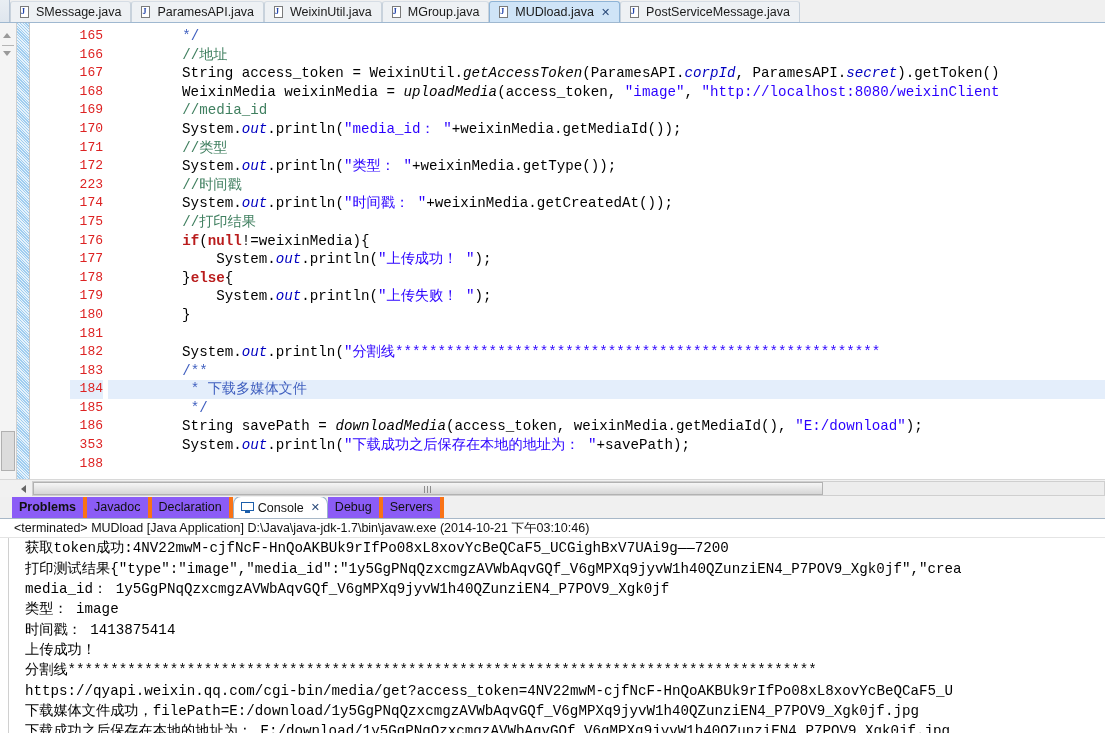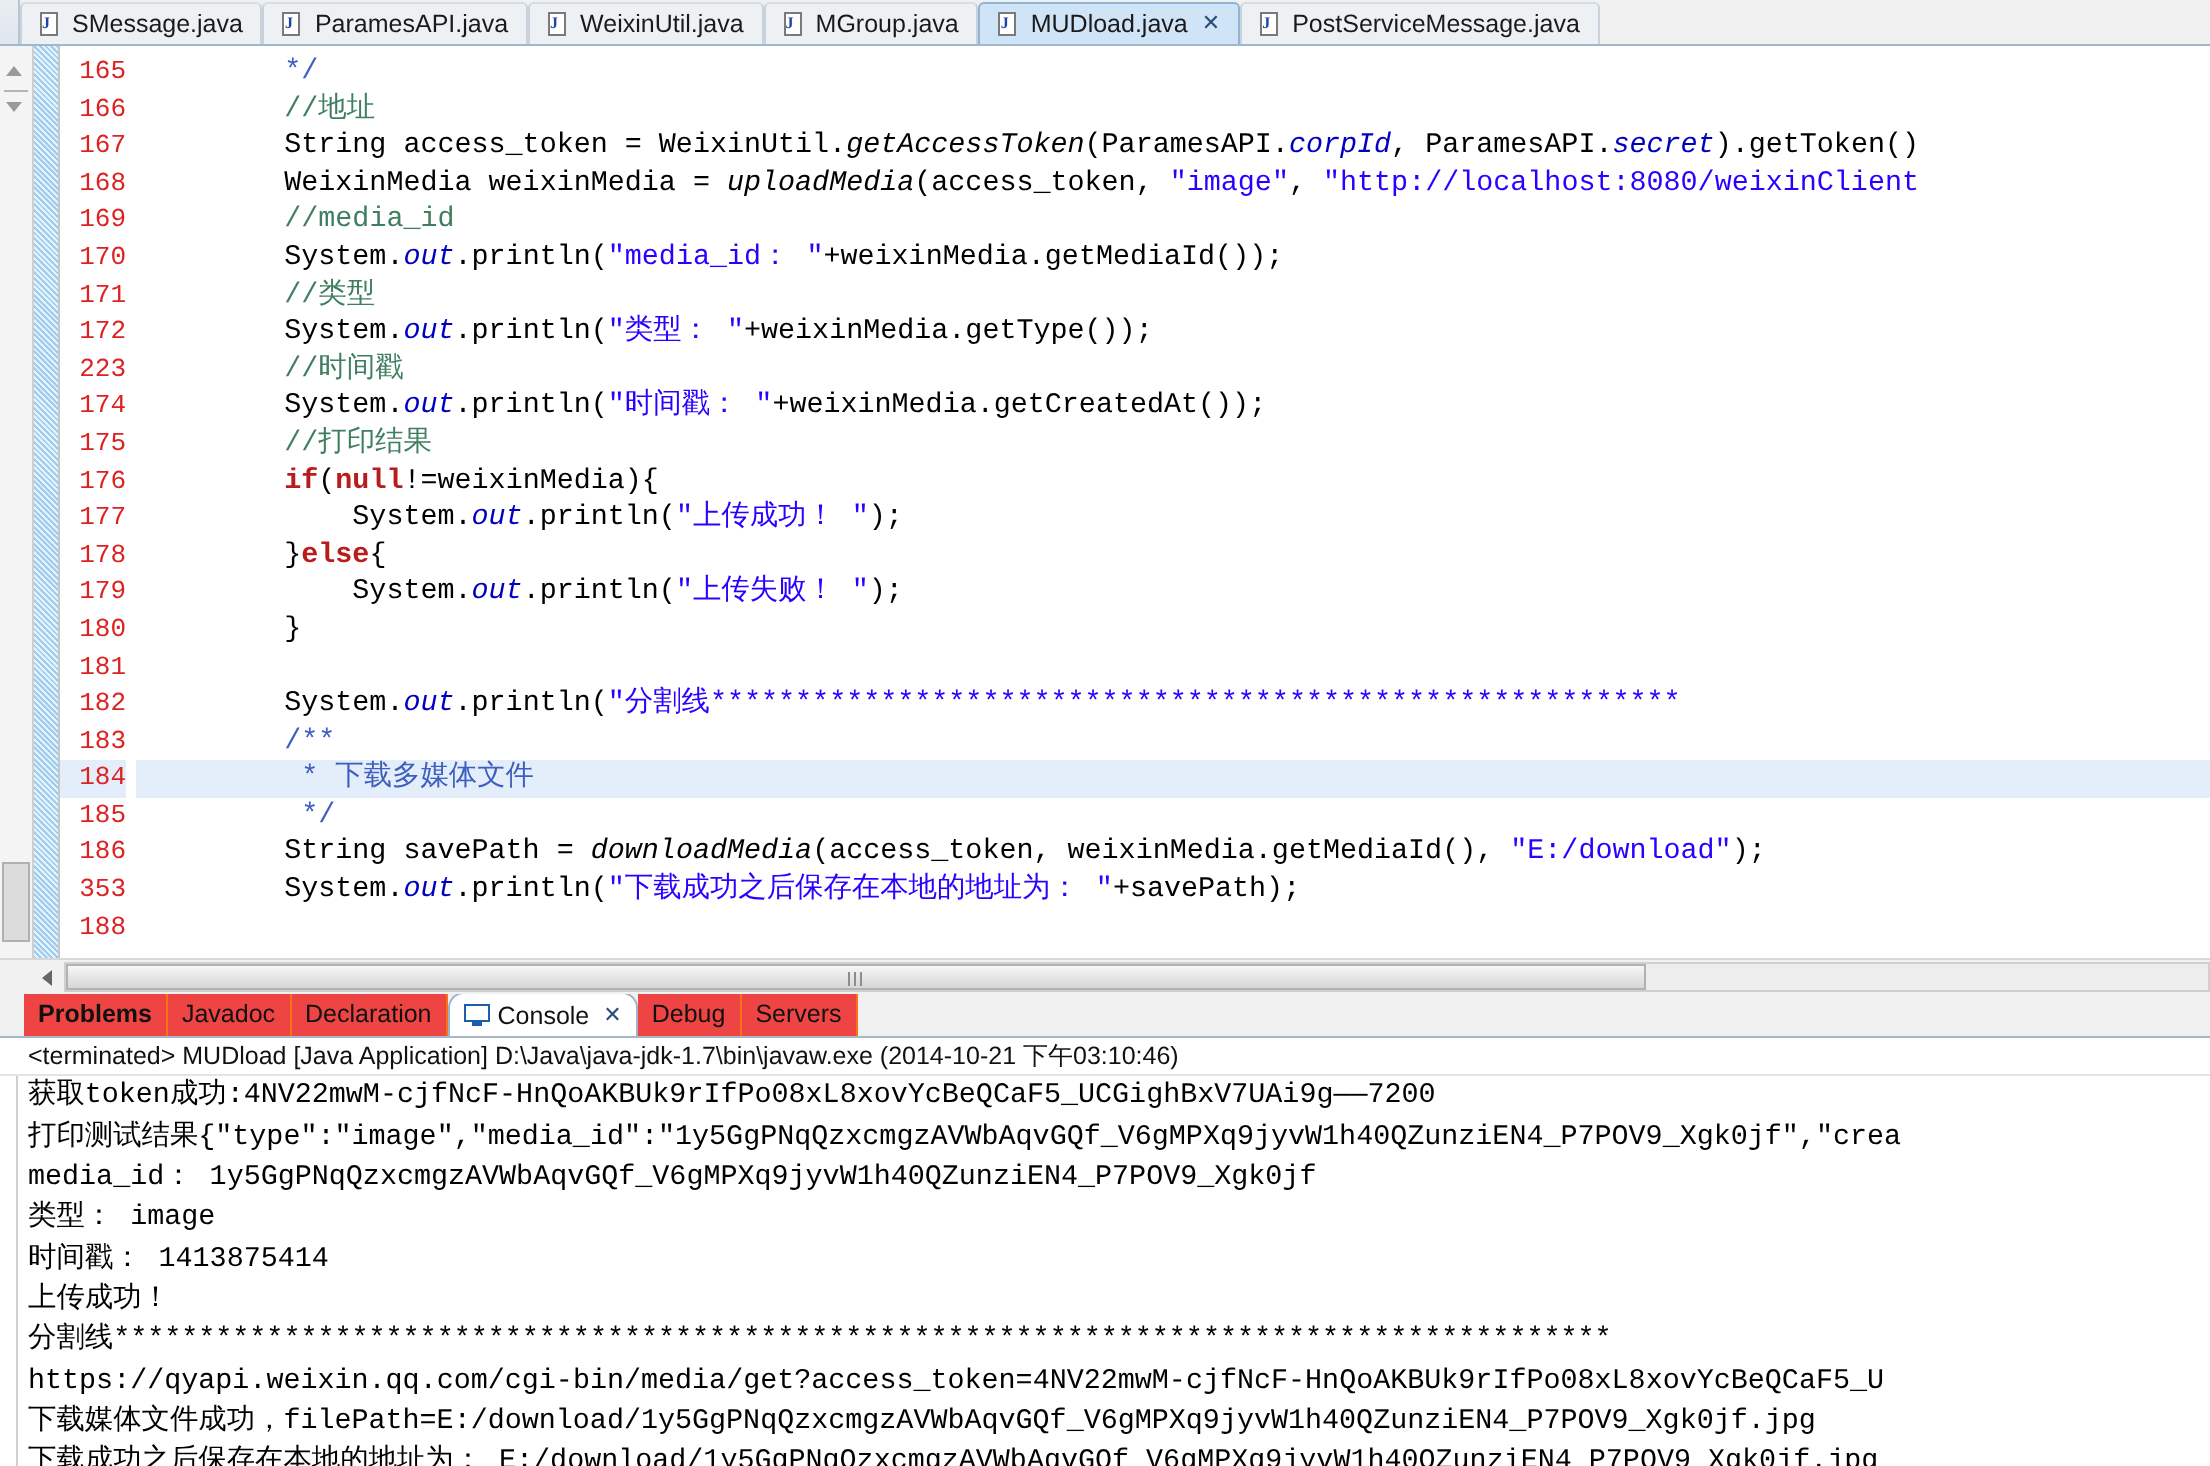--- a/index.html
+++ b/index.html
@@ -145,20 +145,21 @@
     width: 38px;
     flex: 0 0 auto;
     background: #ffffff;
     text-align: right;
     padding-right: 5px;
     box-sizing: border-box;
     font-family: "Liberation Mono", monospace;
     font-size: 13px;
     color: #dd2222;
     padding-top: 4px;
+    margin-left: 40px;
   }
   .gutter .ln {
     height: 18.6px;
     line-height: 18.6px;
     white-space: nowrap;
   }
   .gutter .ln.hl { background: #e4eefb; }
 
   .code-pane {
     position: relative;
@@ -255,25 +256,25 @@
     overflow: hidden;
   }
   .vtab {
     height: 22px;
     display: flex;
     align-items: center;
     gap: 4px;
     padding: 0 7px;
     font-size: 12.5px;
     color: #111;
-    border-right: 1px solid #f97316;
+    border-right: 4px solid #f97316;
     box-sizing: border-box;
     white-space: nowrap;
     cursor: pointer;
-    background: #ef4444;
+    background: #8b5cf6;
   }
   .vtab.bold { font-weight: bold; }
   .vtab.active {
     background: #ffffff;
     border-top: 1px solid #9bb4cc;
     border-left: 1px solid #9bb4cc;
     border-right: 1px solid #9bb4cc;
     border-top-left-radius: 8px;
     border-top-right-radius: 8px;
   }
@@ -314,20 +315,21 @@
     white-space: nowrap;
     overflow: hidden;
   }
 
   .console-body {
     position: relative;
     flex: 1 1 auto;
     display: flex;
     overflow: hidden;
     background: #ffffff;
+    gap: 11px;
   }
   .console-gutter {
     width: 8px;
     flex: 0 0 auto;
     border-right: 1px solid #d0d0d0;
     background: #ffffff;
   }
   .console-out {
     flex: 1 1 auto;
     padding-left: 5px;

